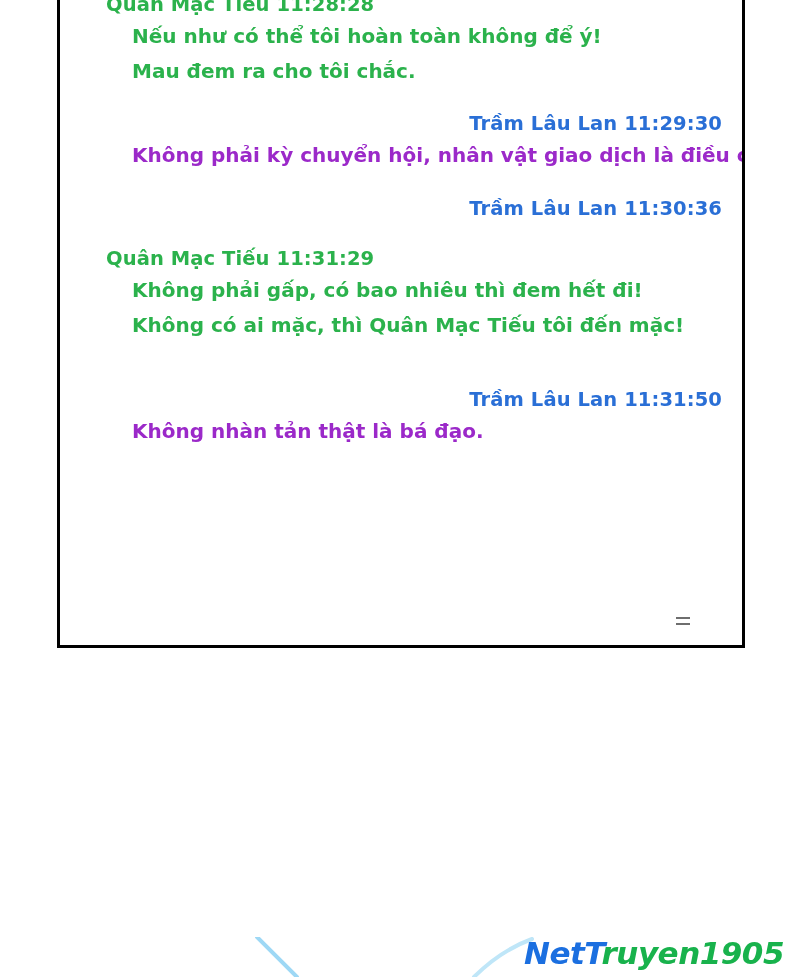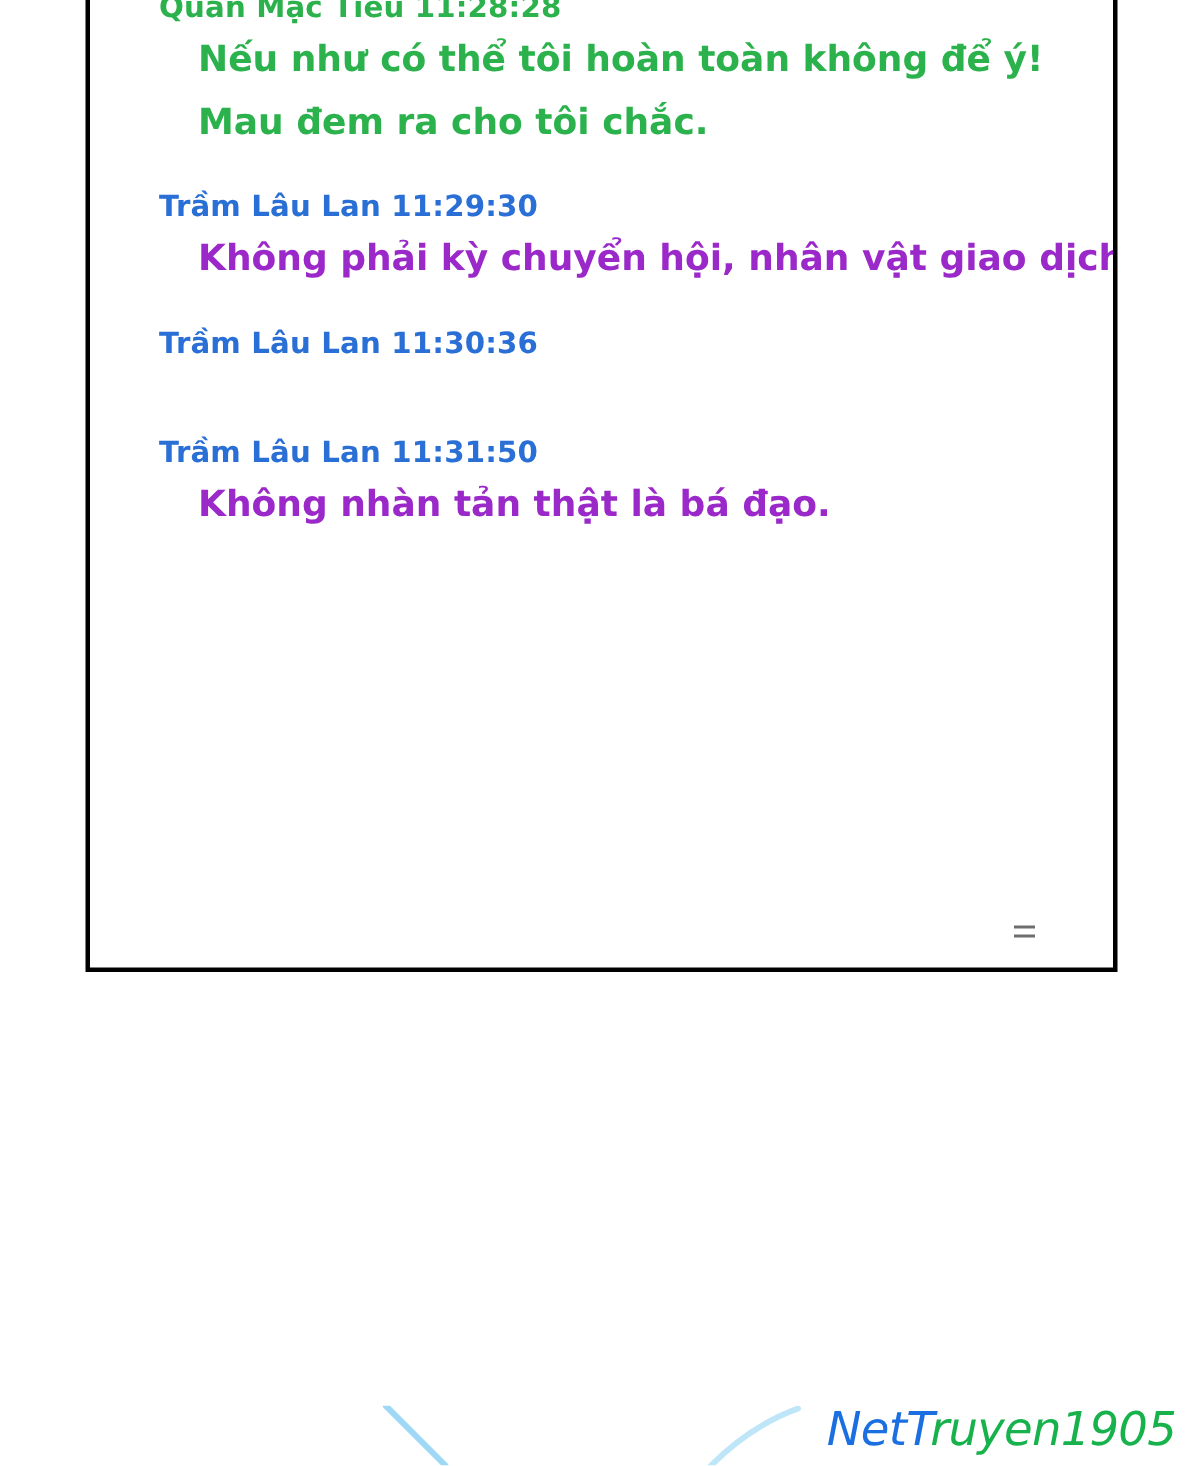--- a/index.html
+++ b/index.html
@@ -47,29 +47,29 @@
 
   .msg-header {
     font-size: 19.5px;
     font-weight: bold;
     letter-spacing: 0.1px;
     line-height: 1.45;
     white-space: nowrap;
   }
 
   .msg-line {
-    font-size: 24px;
+    font-size: 20px;
     font-weight: bold;
     line-height: 1.72;
     margin-left: 26px;
     white-space: nowrap;
   }
 
   .c-green { color: #2bb24c; }
-  .c-blue  { color: #2a6fd6; }
+  .c-blue  { color: #2a6fd6; text-align: right; }
   .c-purple{ color: #9b29c9; }
 
   
   #block-0 {
     margin-bottom: 22px;
   }
 
   
   #scroll-tick {
     position: absolute;
@@ -106,21 +106,21 @@
     overflow: hidden;
   }
 
   
   #watermark {
     position: absolute;
     right: 16px;
     bottom: 6px;
     font-family: "DejaVu Sans", sans-serif;
     font-size: 31px;
-    font-weight: normal;
+    font-weight: bold;
     font-style: italic;
     letter-spacing: -0.5px;
     white-space: nowrap;
   }
   #watermark .w-net { color: #1b6fe0; }
   #watermark .w-truyen { color: #18b24c; }
   #watermark .w-num { color: #18b24c; }
 </style>
 </head>
 <body>
@@ -145,20 +145,28 @@
       <div class="msg-line c-purple">Không phải kỳ chuyển hội, nhân vật giao dịch là điều cấm,</div>
     </div>
 
     <div class="msg-block">
       <div class="msg-header c-blue">
         <span>Trầm Lâu Lan</span>
         <span>11:30:36</span>
       </div>
     </div>
 
+    <div class="msg-block">
+      <div class="msg-header c-green">
+        <span>Quân Mạc Tiếu</span>
+        <span>11:31:29</span>
+      </div>
+      <div class="msg-line c-green">Không phải gấp, có bao nhiêu thì đem hết đi!</div>
+      <div class="msg-line c-green">Không có ai mặc, thì Quân Mạc Tiếu tôi đến mặc!</div>
+    </div>
 
     <div class="msg-block">
       <div class="msg-header c-blue">
         <span>Trầm Lâu Lan</span>
         <span>11:31:50</span>
       </div>
       <div class="msg-line c-purple">Không nhàn tản thật là bá đạo.</div>
     </div>
 
   </div>

